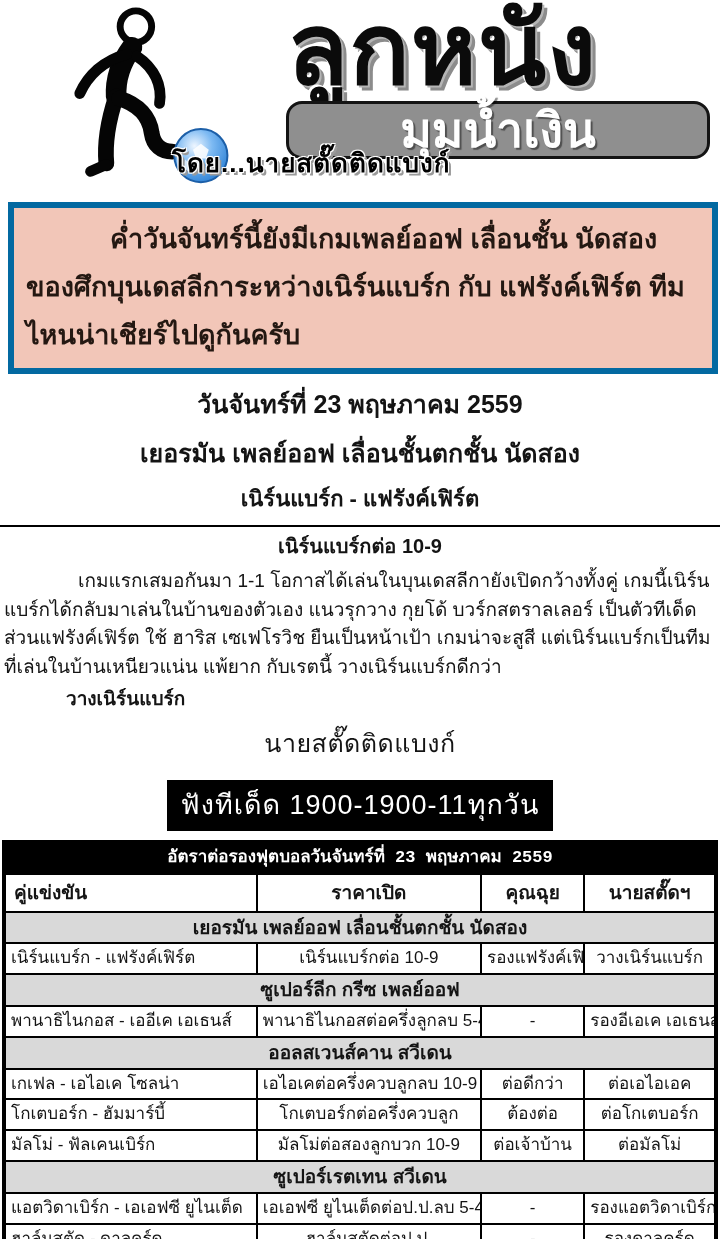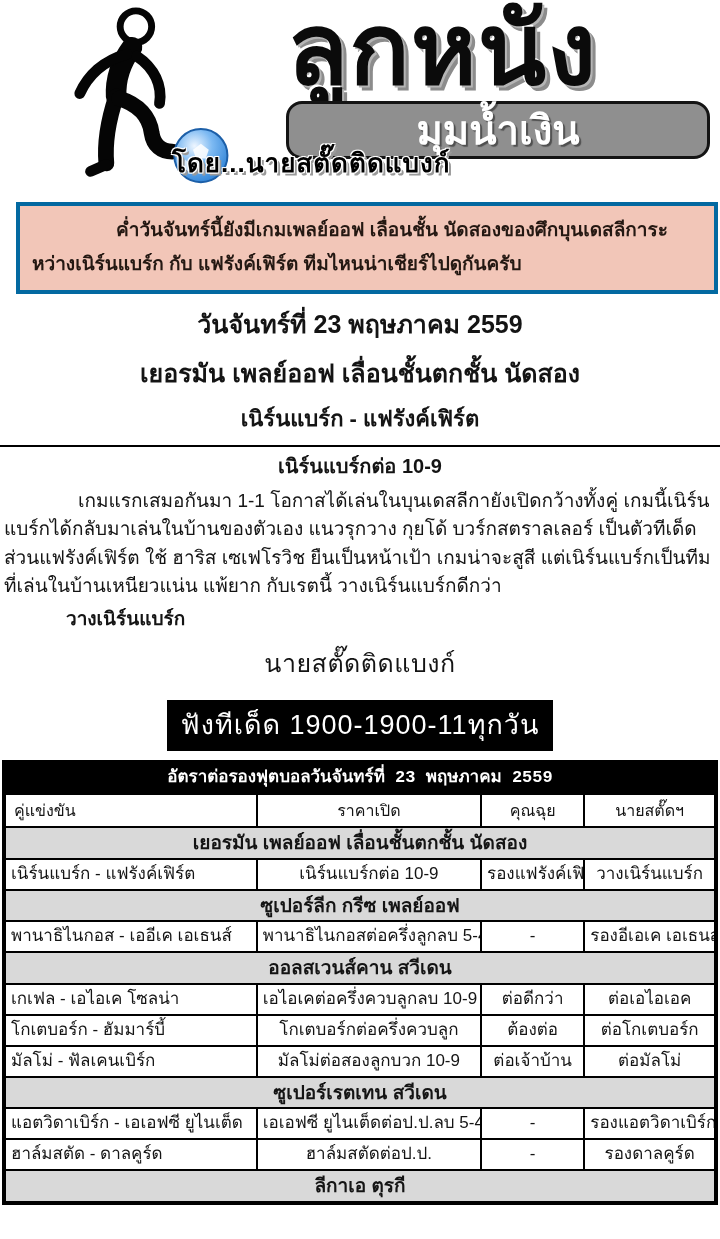--- a/index.html
+++ b/index.html
@@ -16,35 +16,35 @@
     position:absolute; left:168px; top:-6px; width:548px;
     text-align:center; font-size:100px; line-height:1.1; font-weight:900;
     letter-spacing:1px; color:#0b0b0b;
     text-shadow:-2px -2px 0 #fff, 2px 2px 0 #b5b5b5, 5px 5px 0 #8c8c8c;
     white-space:nowrap;
   }
   .site-badge {
     position:absolute; left:286px; top:101px; width:424px; height:58px;
     background:#8f8f8f; border:3px solid #141414; border-radius:16px;
     display:flex; align-items:center; justify-content:center;
-    color:#fff; font-size:40px; font-weight:900;
+    color:#fff; font-size:48px; font-weight:900;
     text-shadow:2px 2px 1px rgba(0,0,0,.45);
   }
   .byline {
     position:absolute; left:172px; top:142px;
     font-size:26px; font-weight:900; color:#000000; letter-spacing:1px;
     text-shadow:-1px -1px 0 #fff, 1px -1px 0 #fff, -1px 1px 0 #fff, 1px 1px 0 #fff, 3px 3px 0 #9a9a9a;
     white-space:nowrap;
   }
   
   .intro-box {
-    margin:6px 2px 0 16px;
-    background:#f2c6b8; border:4px solid #0369a1;
+    margin:6px 2px 0 8px;
+    background:#f2c6b8; border:6px solid #0369a1;
     padding:7px 12px 9px 12px;
-    font-size:19px; font-weight:bold; line-height:1.78;
+    font-size:27px; font-weight:bold; line-height:1.78;
     color:#241812; text-indent:84px;
   }
   
   .h-date   { margin-top:10px; text-align:center; font-size:25px; font-weight:bold; }
   .h-league { margin-top:9px;  text-align:center; font-size:25px; font-weight:bold; }
   .h-match  { margin-top:8px;  text-align:center; font-size:22px; font-weight:bold; }
   .rule     { margin-top:9px; border-top:2px solid #000; }
   .h-odds   { margin-top:3px; text-align:center; font-size:20px; font-weight:bold; }
   .analysis {
     margin-top:5px; padding:0 4px;
@@ -68,21 +68,21 @@
   table.odds col.c3 { width:14.5%; }
   table.odds col.c4 { width:18.5%; }
   .banner-cell {
     background:#000; color:#fff; text-align:center;
     font-size:29px; font-weight:bold; padding:3px 0 5px 0;font-family:Liberation Mono, monospace;
   }
   table.odds th, table.odds td {
     border:2px solid #000; font-size:17px; line-height:1.35;
     padding:3px 5px; overflow:hidden; white-space:nowrap;
   }
-  table.odds th { font-size:16px; font-weight:normal; text-align:center; padding:5px 5px; }
+  table.odds th { font-size:19px; font-weight:bold; text-align:center; padding:5px 5px; }
   table.odds th.c1 { text-align:left; padding-left:8px; }
   tr.section-row td {
     background:#d9d9d9; text-align:center;
     font-size:19px; font-weight:bold; padding:2px 4px;
   }
   td.c1 { text-align:left; padding-left:8px; }
   td.c2, td.c3, td.c4 { text-align:center; }
 </style>
 </head>
 <body>

